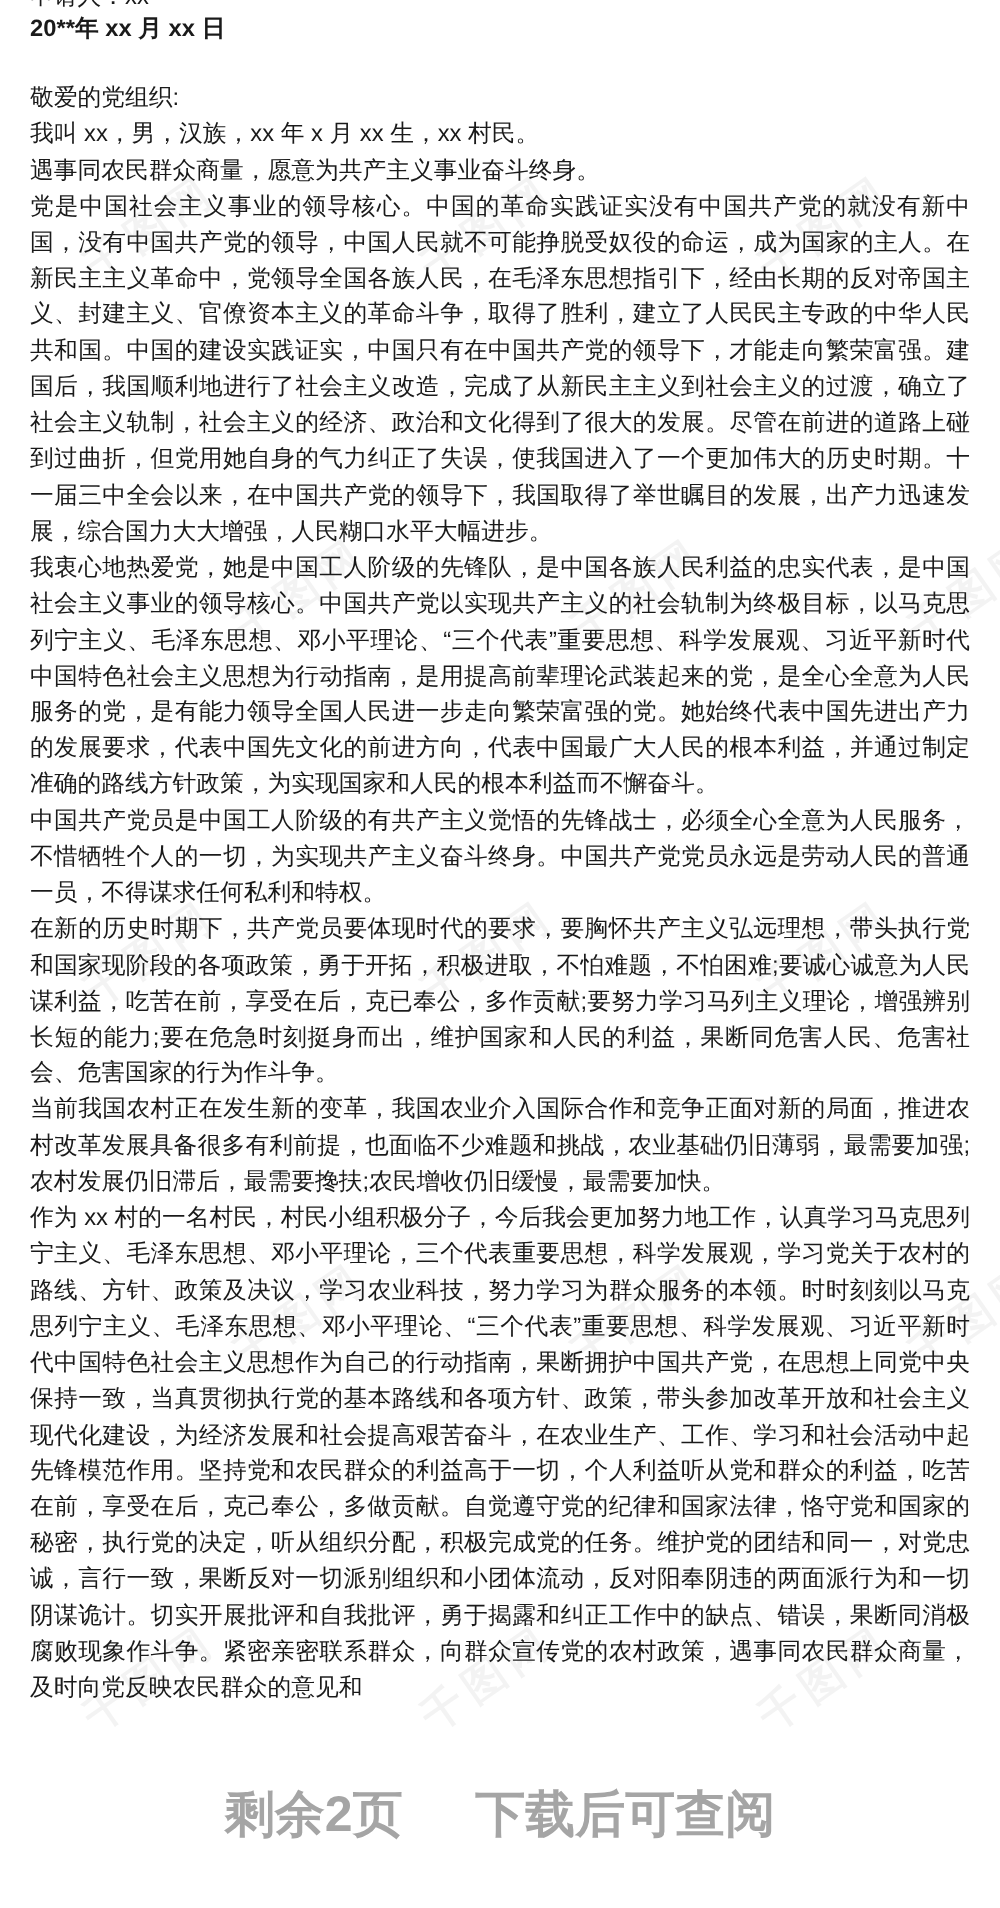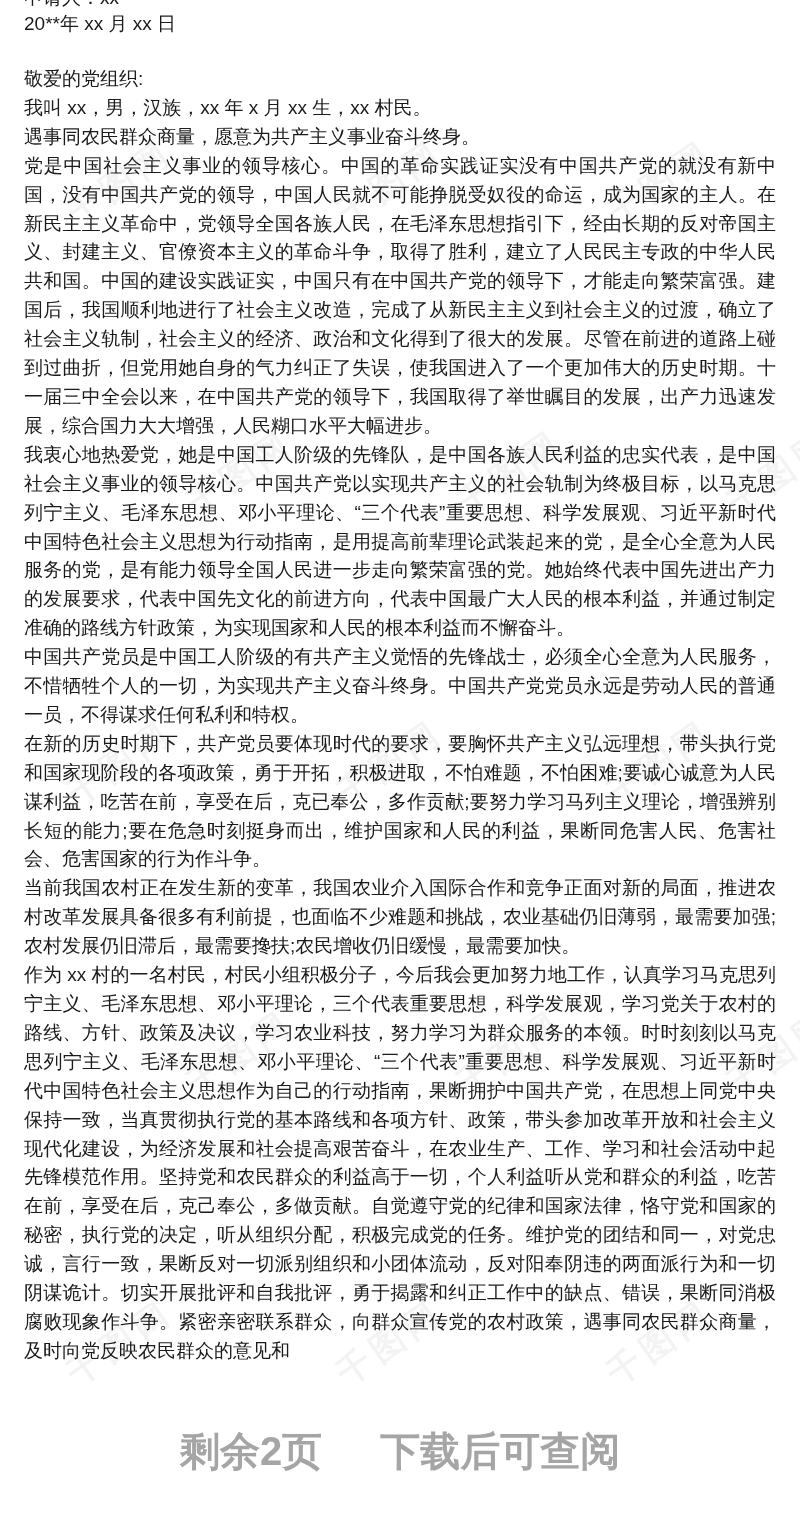--- a/index.html
+++ b/index.html
@@ -44,20 +44,21 @@
   .clipped-line .inner {
     display: block;
     margin-top: -13px;
     font-size: 19px;
     line-height: 22px;
     white-space: nowrap;
   }
   .date-line {
     font-size: 19px;
     line-height: 29px;
+    font-weight: bold;
   }
   .salutation {
     margin-top: 27px;
     font-size: 19px;
     line-height: 28.9px;
   }
   .para {
     margin: 0;
     font-size: 19px;
     line-height: 28.9px;

